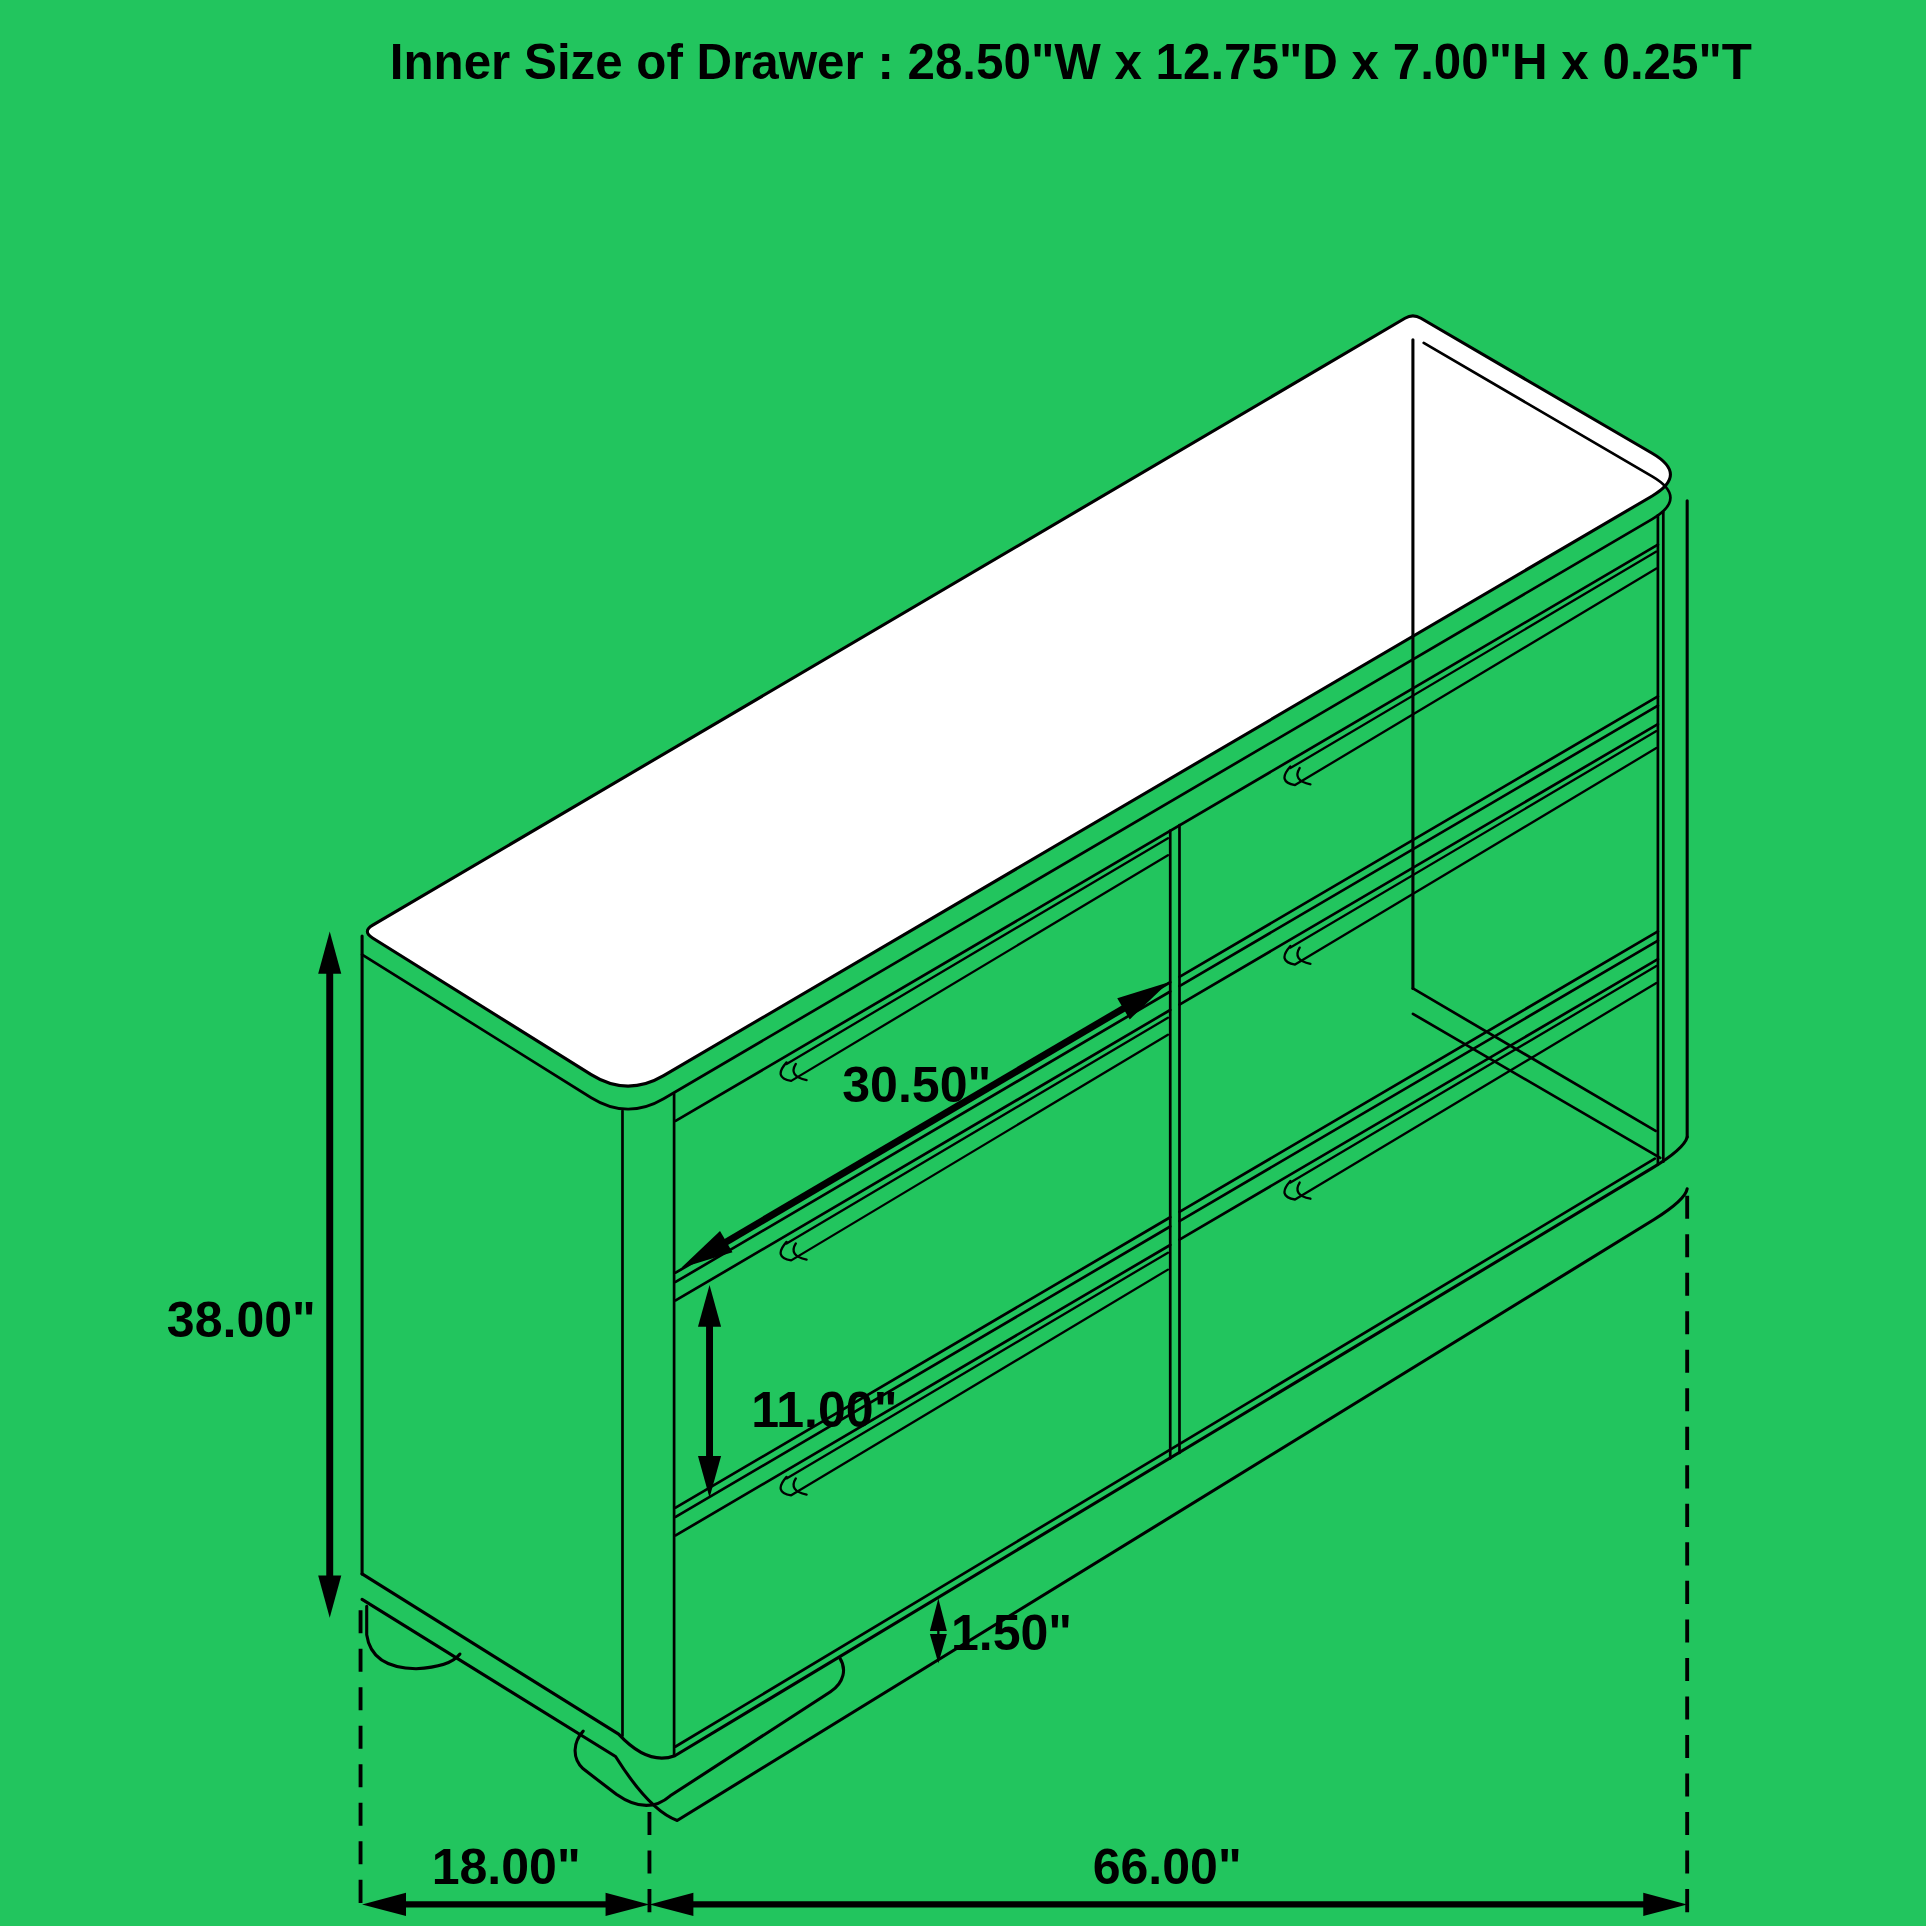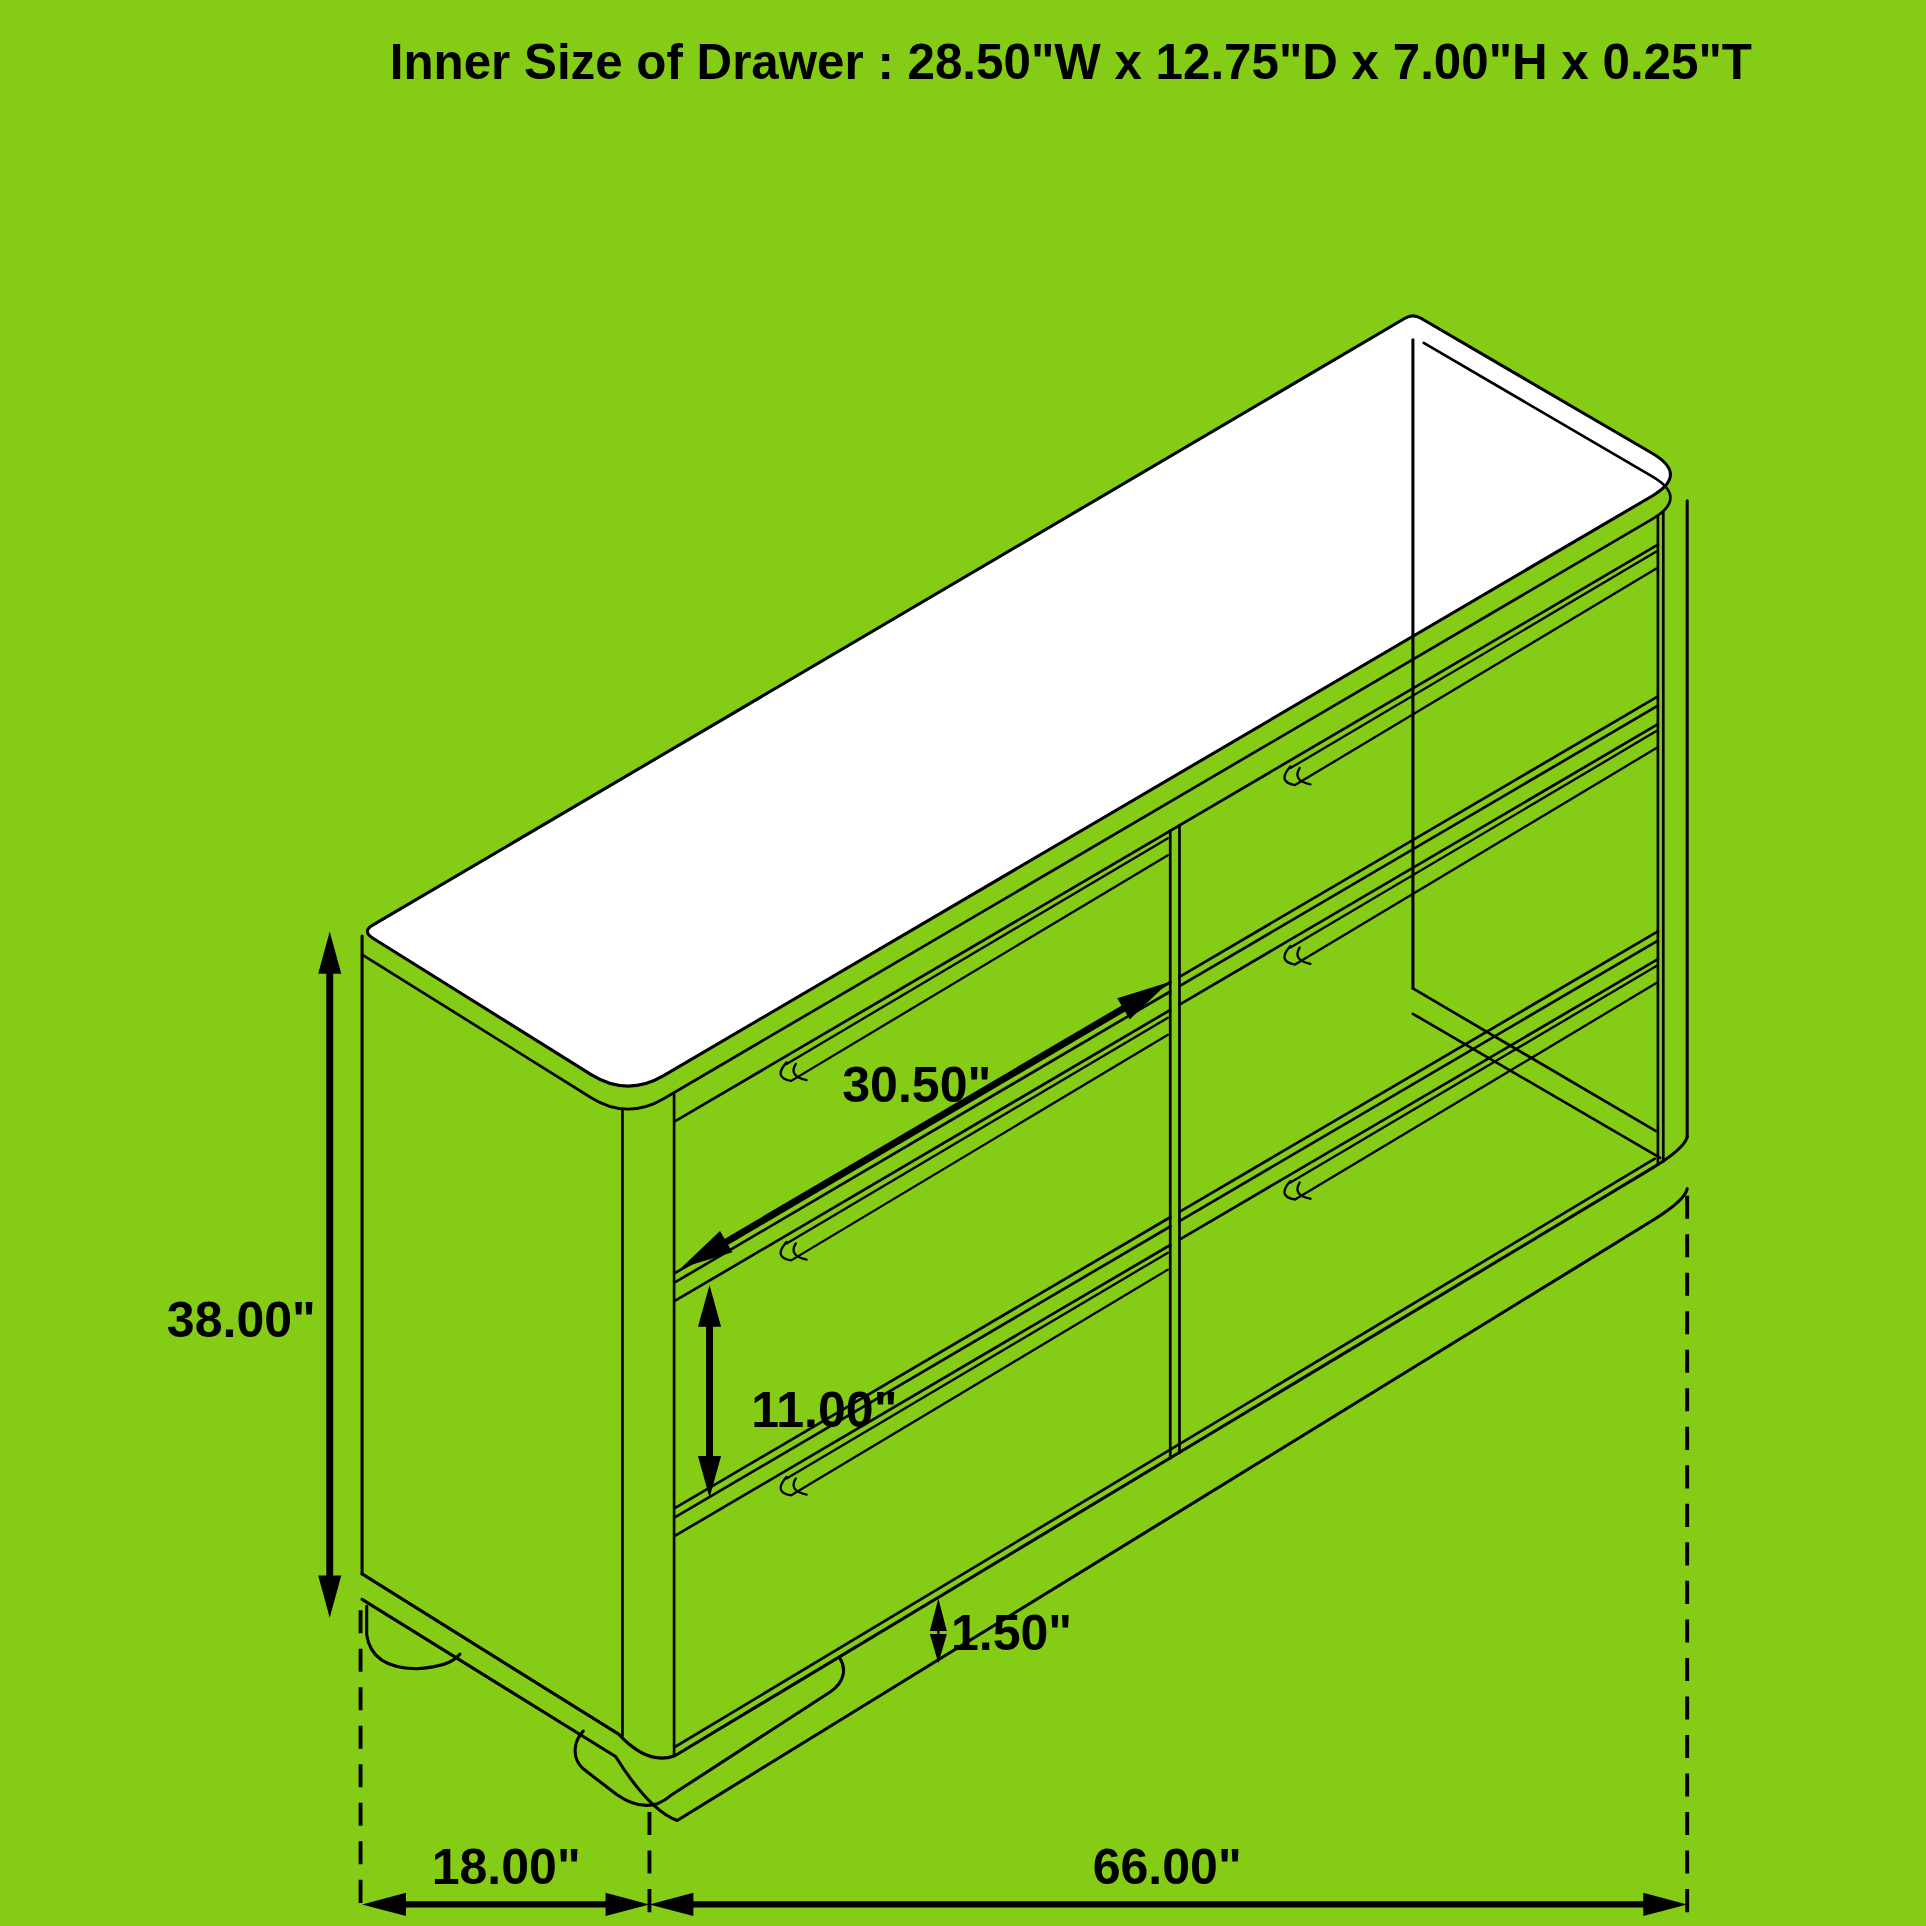--- a/index.html
+++ b/index.html
@@ -7,21 +7,21 @@
     padding: 0;
     width: 1926px;
     height: 1926px;
     background: #ffffff;
     font-family: "Liberation Sans", sans-serif;
   }
   .page {
     position: relative;
     width: 1926px;
     height: 1926px;
-    background: #84cc16;
+    background: #22c55e;
     overflow: hidden;
   }
   svg { display: block; }
   .outline  { fill: none; stroke: #000; stroke-width: 4;   stroke-linecap: round; stroke-linejoin: round; }
   .outline2 { fill: none; stroke: #000; stroke-width: 3.5; stroke-linecap: round; stroke-linejoin: round; }
   .thin     { fill: none; stroke: #000; stroke-width: 3;   stroke-linecap: round; stroke-linejoin: round; }
   .slabfill { fill: #ffffff; stroke: #000; stroke-width: 4; stroke-linejoin: round; }
   .dashline { fill: none; stroke: #000; stroke-width: 5; stroke-dasharray: 30 20; }
   .dimshaft { fill: none; stroke: #000; stroke-width: 8; }
   .dimshaft-thin { fill: none; stroke: #000; stroke-width: 9; }

